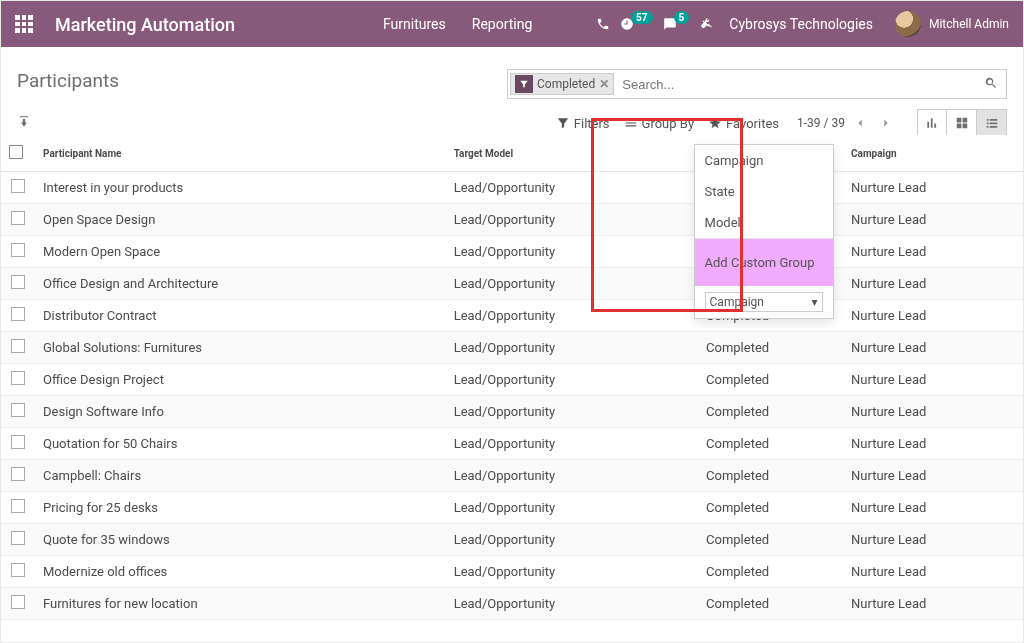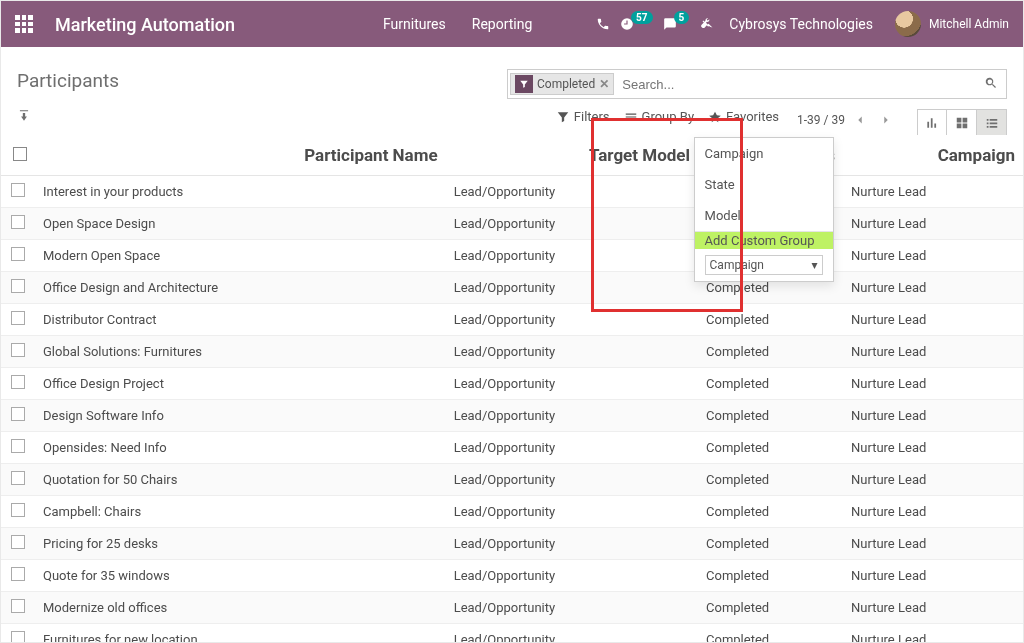--- a/index.html
+++ b/index.html
@@ -29,46 +29,46 @@
 .page-title { font-size: 19px; color: #6f6f6f; font-weight: 400; }
 .ctrl-right { width: 500px; }
 .search-bar { display: flex; align-items: center; border: 1px solid #ccc; height: 30px; }
 .chip { display: inline-flex; align-items: center; background: #e6e6e6; border: 1px solid #ccc; margin: 2px; padding: 0 4px; font-size: 12px; color: #555; height: 22px; }
 .chip .chip-icon { background: #6b4862; color: #fff; width: 18px; height: 18px; display: inline-flex; align-items: center; justify-content: center; margin-right: 4px; font-size: 10px; }
 .chip .chip-x { margin-left: 4px; color: #888; cursor: pointer; font-weight: 700; }
 .search-input { flex: 1; border: none; outline: none; padding: 0 6px; font-size: 13px; color: #777; }
 .search-mag { padding: 0 8px; color: #6f6f6f; cursor: pointer; }
 
 
-.toolbar { display: flex; align-items: flex-start; padding: 6px 16px 10px 16px; position: relative; }
+.toolbar { display: flex; align-items: center; padding: 6px 16px 10px 16px; position: relative; }
 .tb-left { flex: 1; display: flex; }
 .dl-icon { color: #6f6f6f; cursor: pointer; font-size: 14px; }
 .tb-filters { display: flex; gap: 14px; color: #555; font-size: 13px; margin-left: 8px; position: relative; }
 .tb-item { cursor: pointer; display: inline-flex; align-items: center; gap: 4px; }
 .pager { margin-left: 18px; color: #555; font-size: 12px; display: flex; align-items: center; gap: 4px; }
 .pager-btn { width: 22px; height: 22px; display: inline-flex; align-items: center; justify-content: center; color: #999; cursor: pointer; }
 .view-switch { display: flex; margin-left: 20px; }
 .view-btn { width: 30px; height: 28px; border: 1px solid #ccc; border-left: none; display: flex; align-items: center; justify-content: center; color: #6f6f6f; cursor: pointer; background: #fff; }
 .view-btn:first-child { border-left: 1px solid #ccc; }
 .view-btn.active { background: #e2e2e0; }
 
 
 .dropdown { position: absolute; top: 28px; left: 70px; background: #fff; border: 1px solid #ccc; width: 140px; box-shadow: 0 4px 10px rgba(0,0,0,0.1); z-index: 20; }
 .dd-item { padding: 8px 10px; font-size: 13px; color: #555; cursor: pointer; }
 .dd-sep { border-top: 1px solid #e5e5e5; }
-.dd-section { padding: 1px 10px; background: #bef264; color: #555; }
+.dd-section { padding: 16px 10px; background: #f0abfc; color: #555; }
 .dd-select { margin: 6px 10px; width: 118px; border: 1px solid #ccc; font-size: 12px; padding: 2px 4px; display: flex; justify-content: space-between; align-items: center; background: #fff; cursor: pointer; }
 .dd-apply { margin: 6px 10px 10px 10px; }
 .apply-btn { background: #00a09d; color: #fff; border: none; padding: 7px 14px; font-size: 12px; font-weight: 700; letter-spacing: 0.5px; cursor: pointer; }
 .highlight-box { position: absolute; border: 3px solid #e03030; pointer-events: none; z-index: 25; }
 
 
 .table-wrap { position: absolute; top: 134px; left: 0; right: 0; bottom: 0; overflow-y: scroll; }
 .tbl { width: 100%; border-collapse: collapse; }
-.tbl th { text-align: right; font-weight: 700; font-size: 17px; color: #4c4c4c; padding: 10px 8px; border-bottom: 1px solid #e5e5e5; background: #fff; }
+.tbl th { text-align: left; font-weight: 700; font-size: 10px; color: #4c4c4c; padding: 10px 8px; border-bottom: 1px solid #e5e5e5; background: #fff; }
 .tbl td { padding: 7px 8px; font-size: 13px; color: #4c4c4c; border-bottom: 1px solid #eee; }
 .tbl tr:nth-child(even) td { background: #fafafa; }
 .chk-cell { width: 34px; text-align: center; }
 .chk { width: 14px; height: 14px; border: 1px solid #aaa; display: inline-block; background: #fff; cursor: pointer;}
 th.chk-cell .chk { border-color: #888; }
 .col-status { width: 145px; }
 .col-campaign { width: 180px; }
 
 
 .table-wrap::-webkit-scrollbar { width: 14px; }
@@ -295,27 +295,20 @@
           </tr>
           <tr>
             <td class="chk-cell"><span class="chk"></span></td>
             <td>Design Software Info</td>
             <td>Lead/Opportunity</td>
             <td class="col-status">Completed</td>
             <td class="col-campaign">Nurture Lead</td>
           </tr>
           <tr>
             <td class="chk-cell"><span class="chk"></span></td>
-            <td>Opensides: Need Info</td>
-            <td>Lead/Opportunity</td>
-            <td class="col-status">Completed</td>
-            <td class="col-campaign">Nurture Lead</td>
-          </tr>
-          <tr>
-            <td class="chk-cell"><span class="chk"></span></td>
             <td>Quotation for 50 Chairs</td>
             <td>Lead/Opportunity</td>
             <td class="col-status">Completed</td>
             <td class="col-campaign">Nurture Lead</td>
           </tr>
           <tr>
             <td class="chk-cell"><span class="chk"></span></td>
             <td>Campbell: Chairs</td>
             <td>Lead/Opportunity</td>
             <td class="col-status">Completed</td>

